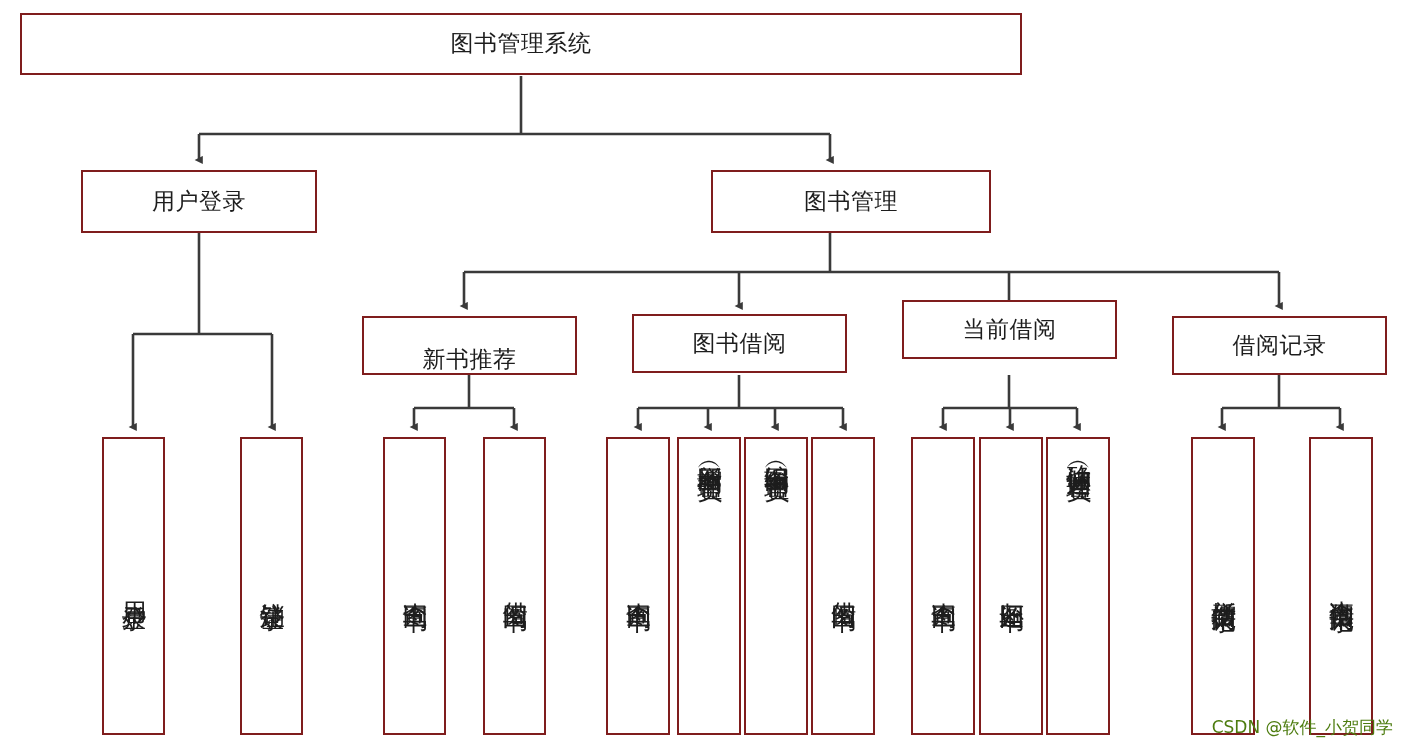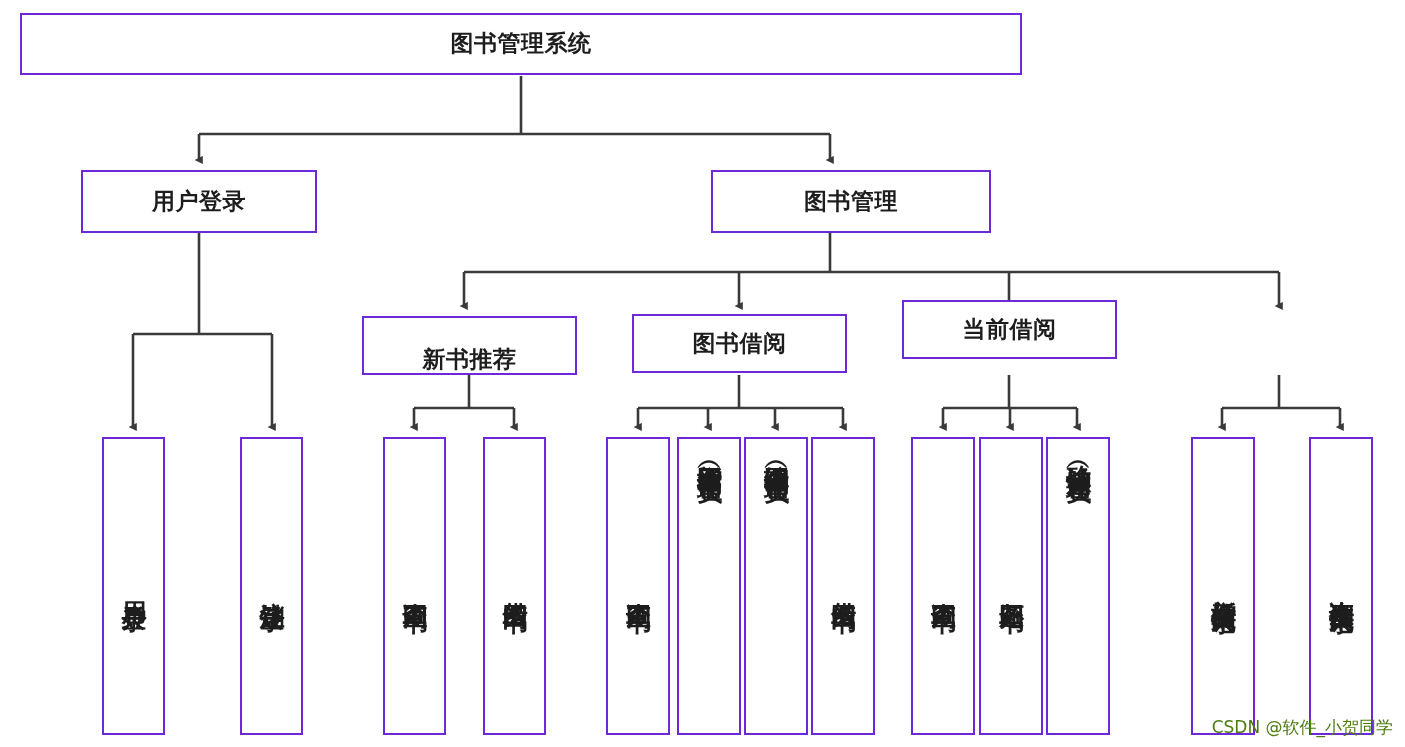--- a/index.html
+++ b/index.html
@@ -21,28 +21,27 @@
     position: absolute;
     left: 0;
     top: 0;
     width: 1405px;
     height: 747px;
     pointer-events: none;
   }
   .node {
     position: absolute;
     box-sizing: border-box;
-    border: 2px solid #6d28d9;
+    border: 2px solid #7f1d1d;
     background: #ffffff;
     display: flex;
     align-items: center;
     justify-content: center;
     color: #1d1d1d;
     z-index: 2;
-    font-weight: bold;
   }
   .node .label {
     display: block;
     text-align: center;
     line-height: 1.12;
     letter-spacing: 0.5px;
   }
   .node.horiz .label {
     writing-mode: horizontal-tb;
     font-size: 23px;
@@ -146,20 +145,23 @@
 
   <div class="node horiz" style="left:362px; top:316px; width:215px; height:59px;align-items:flex-end;">
     <span class="label">新书推荐</span>
   </div>
   <div class="node horiz" style="left:632px; top:314px; width:215px; height:59px;">
     <span class="label">图书借阅</span>
   </div>
   <div class="node horiz" style="left:902px; top:300px; width:215px; height:59px;">
     <span class="label">当前借阅</span>
   </div>
+  <div class="node horiz" style="left:1172px; top:316px; width:215px; height:59px;">
+    <span class="label">借阅记录</span>
+  </div>
 
   <div class="node vert center" style="left:102px; top:437px; width:63px; height:298px;">
     <span class="label">用户登录</span>
   </div>
   <div class="node vert center" style="left:240px; top:437px; width:63px; height:298px;">
     <span class="label">注销登录</span>
   </div>
 
   <div class="node vert center" style="left:383px; top:437px; width:63px; height:298px;">
     <span class="label">查询图书</span>

